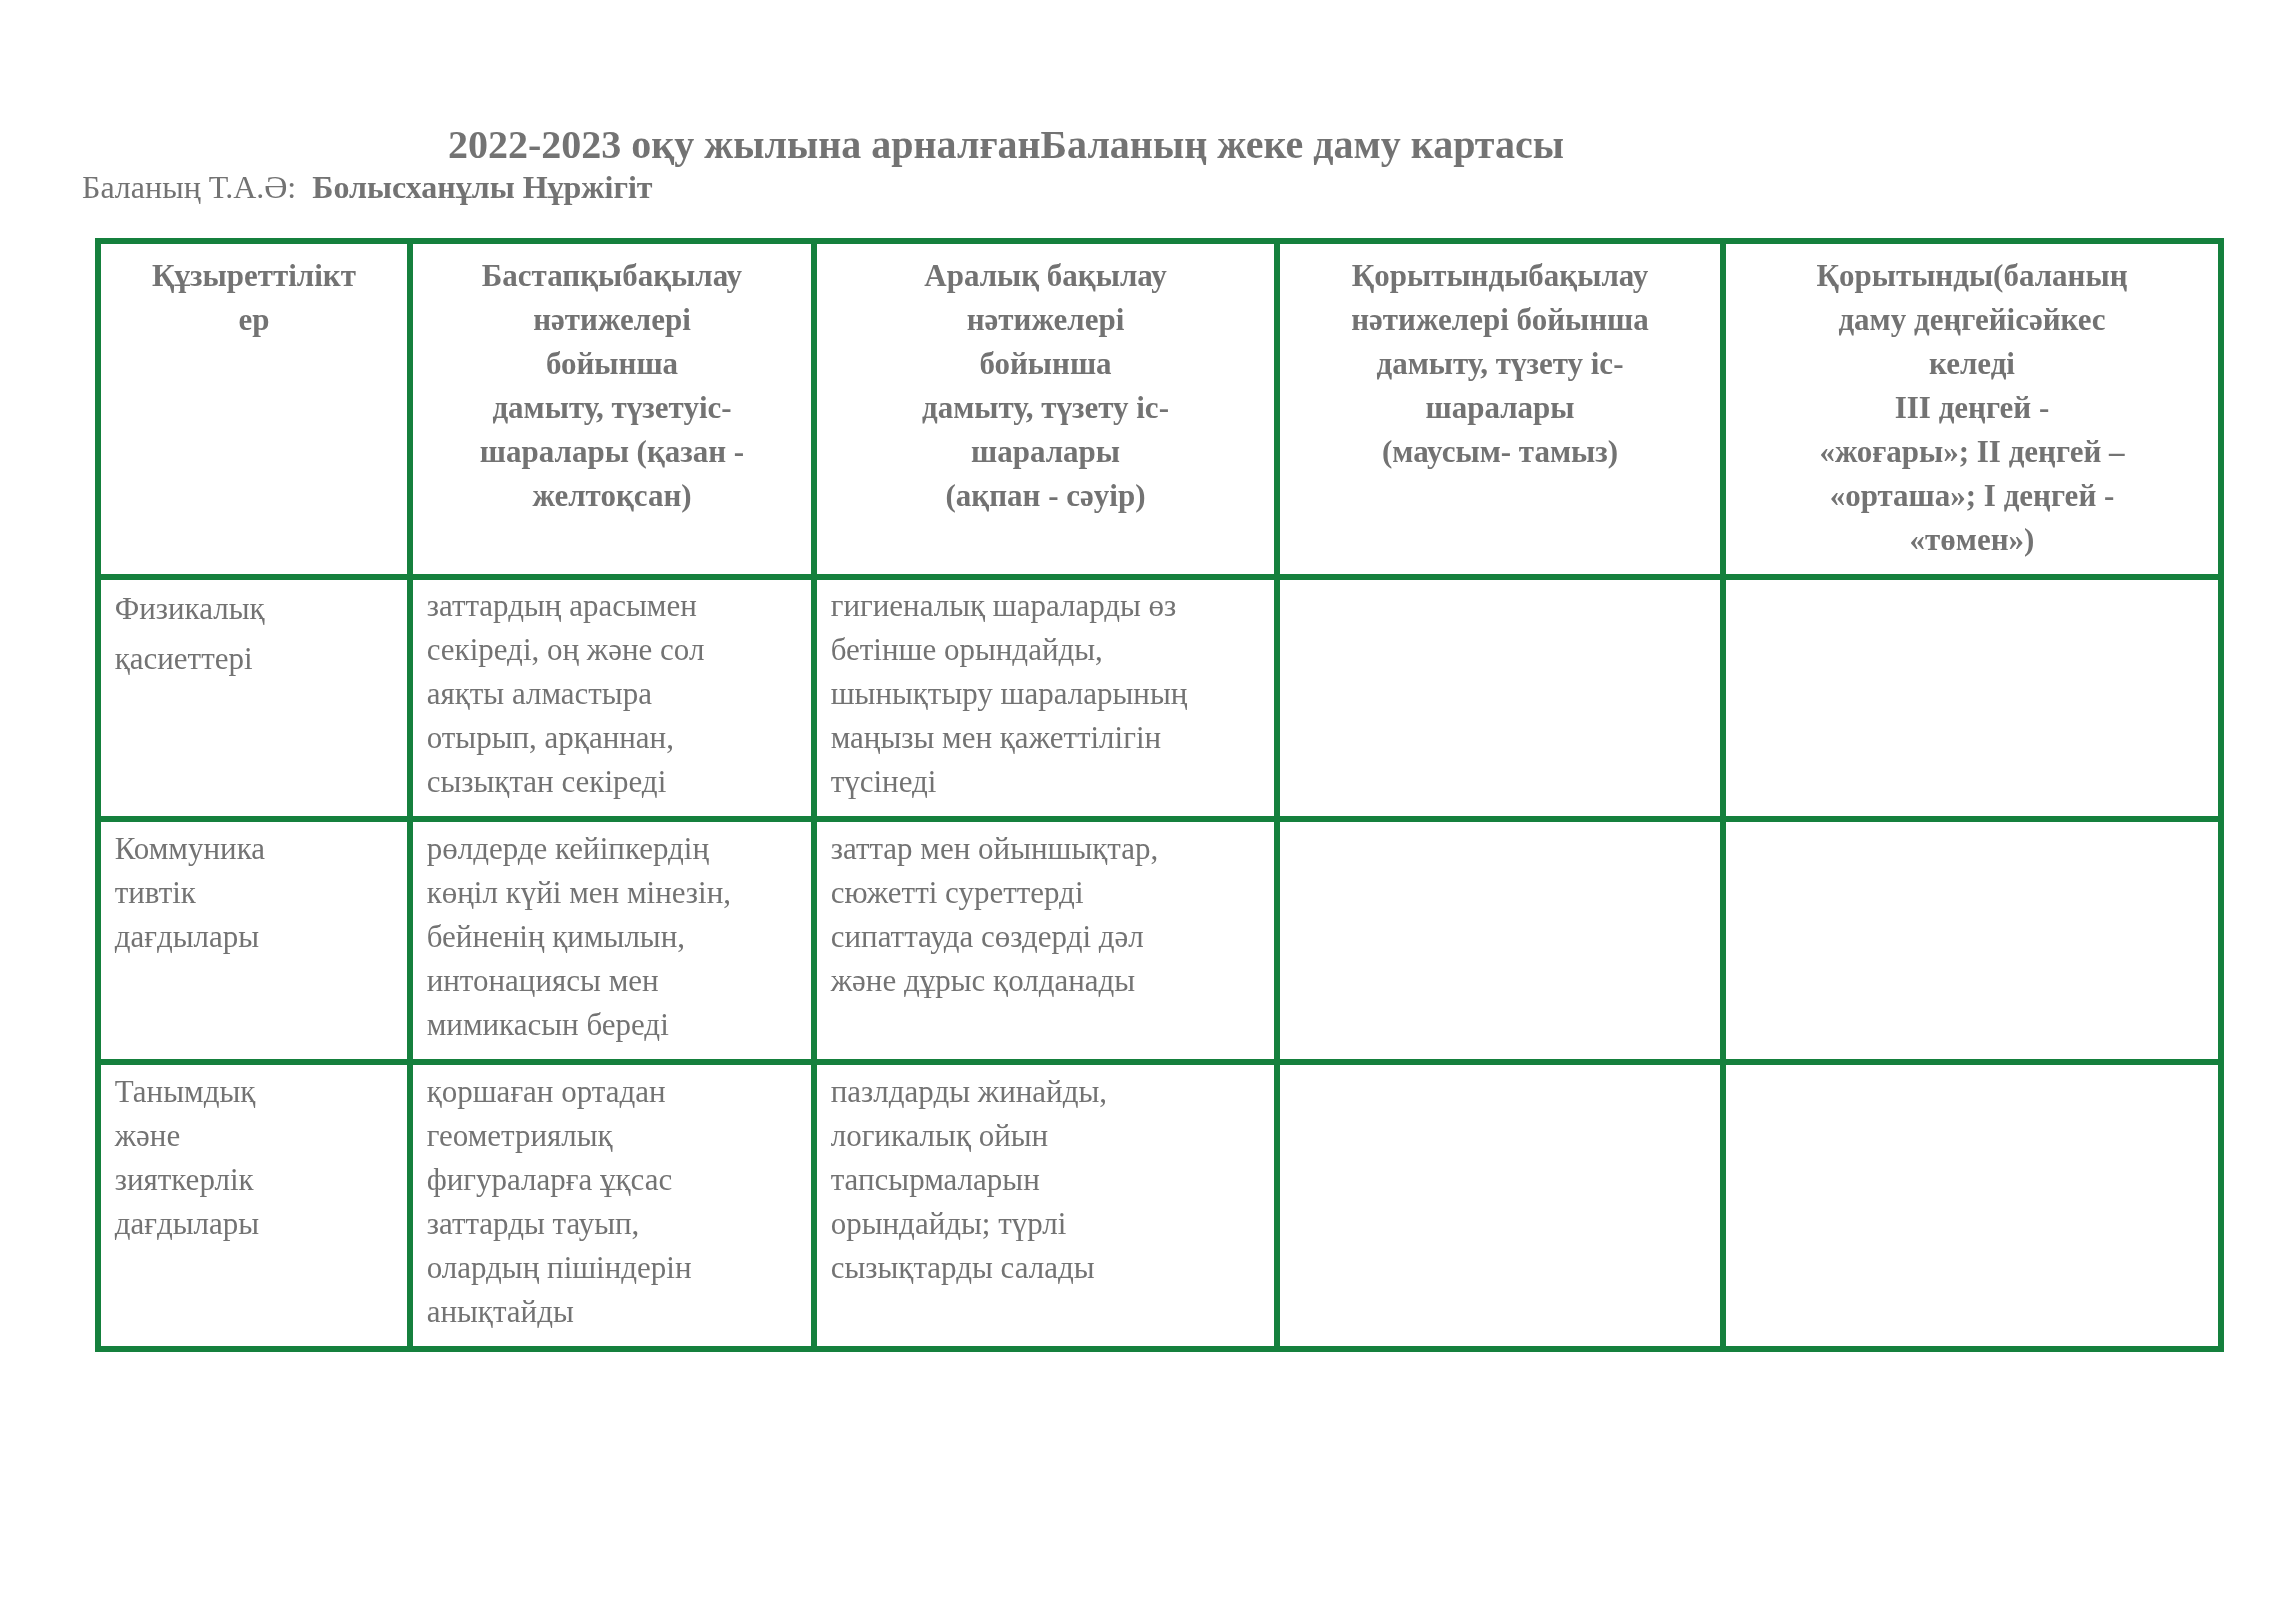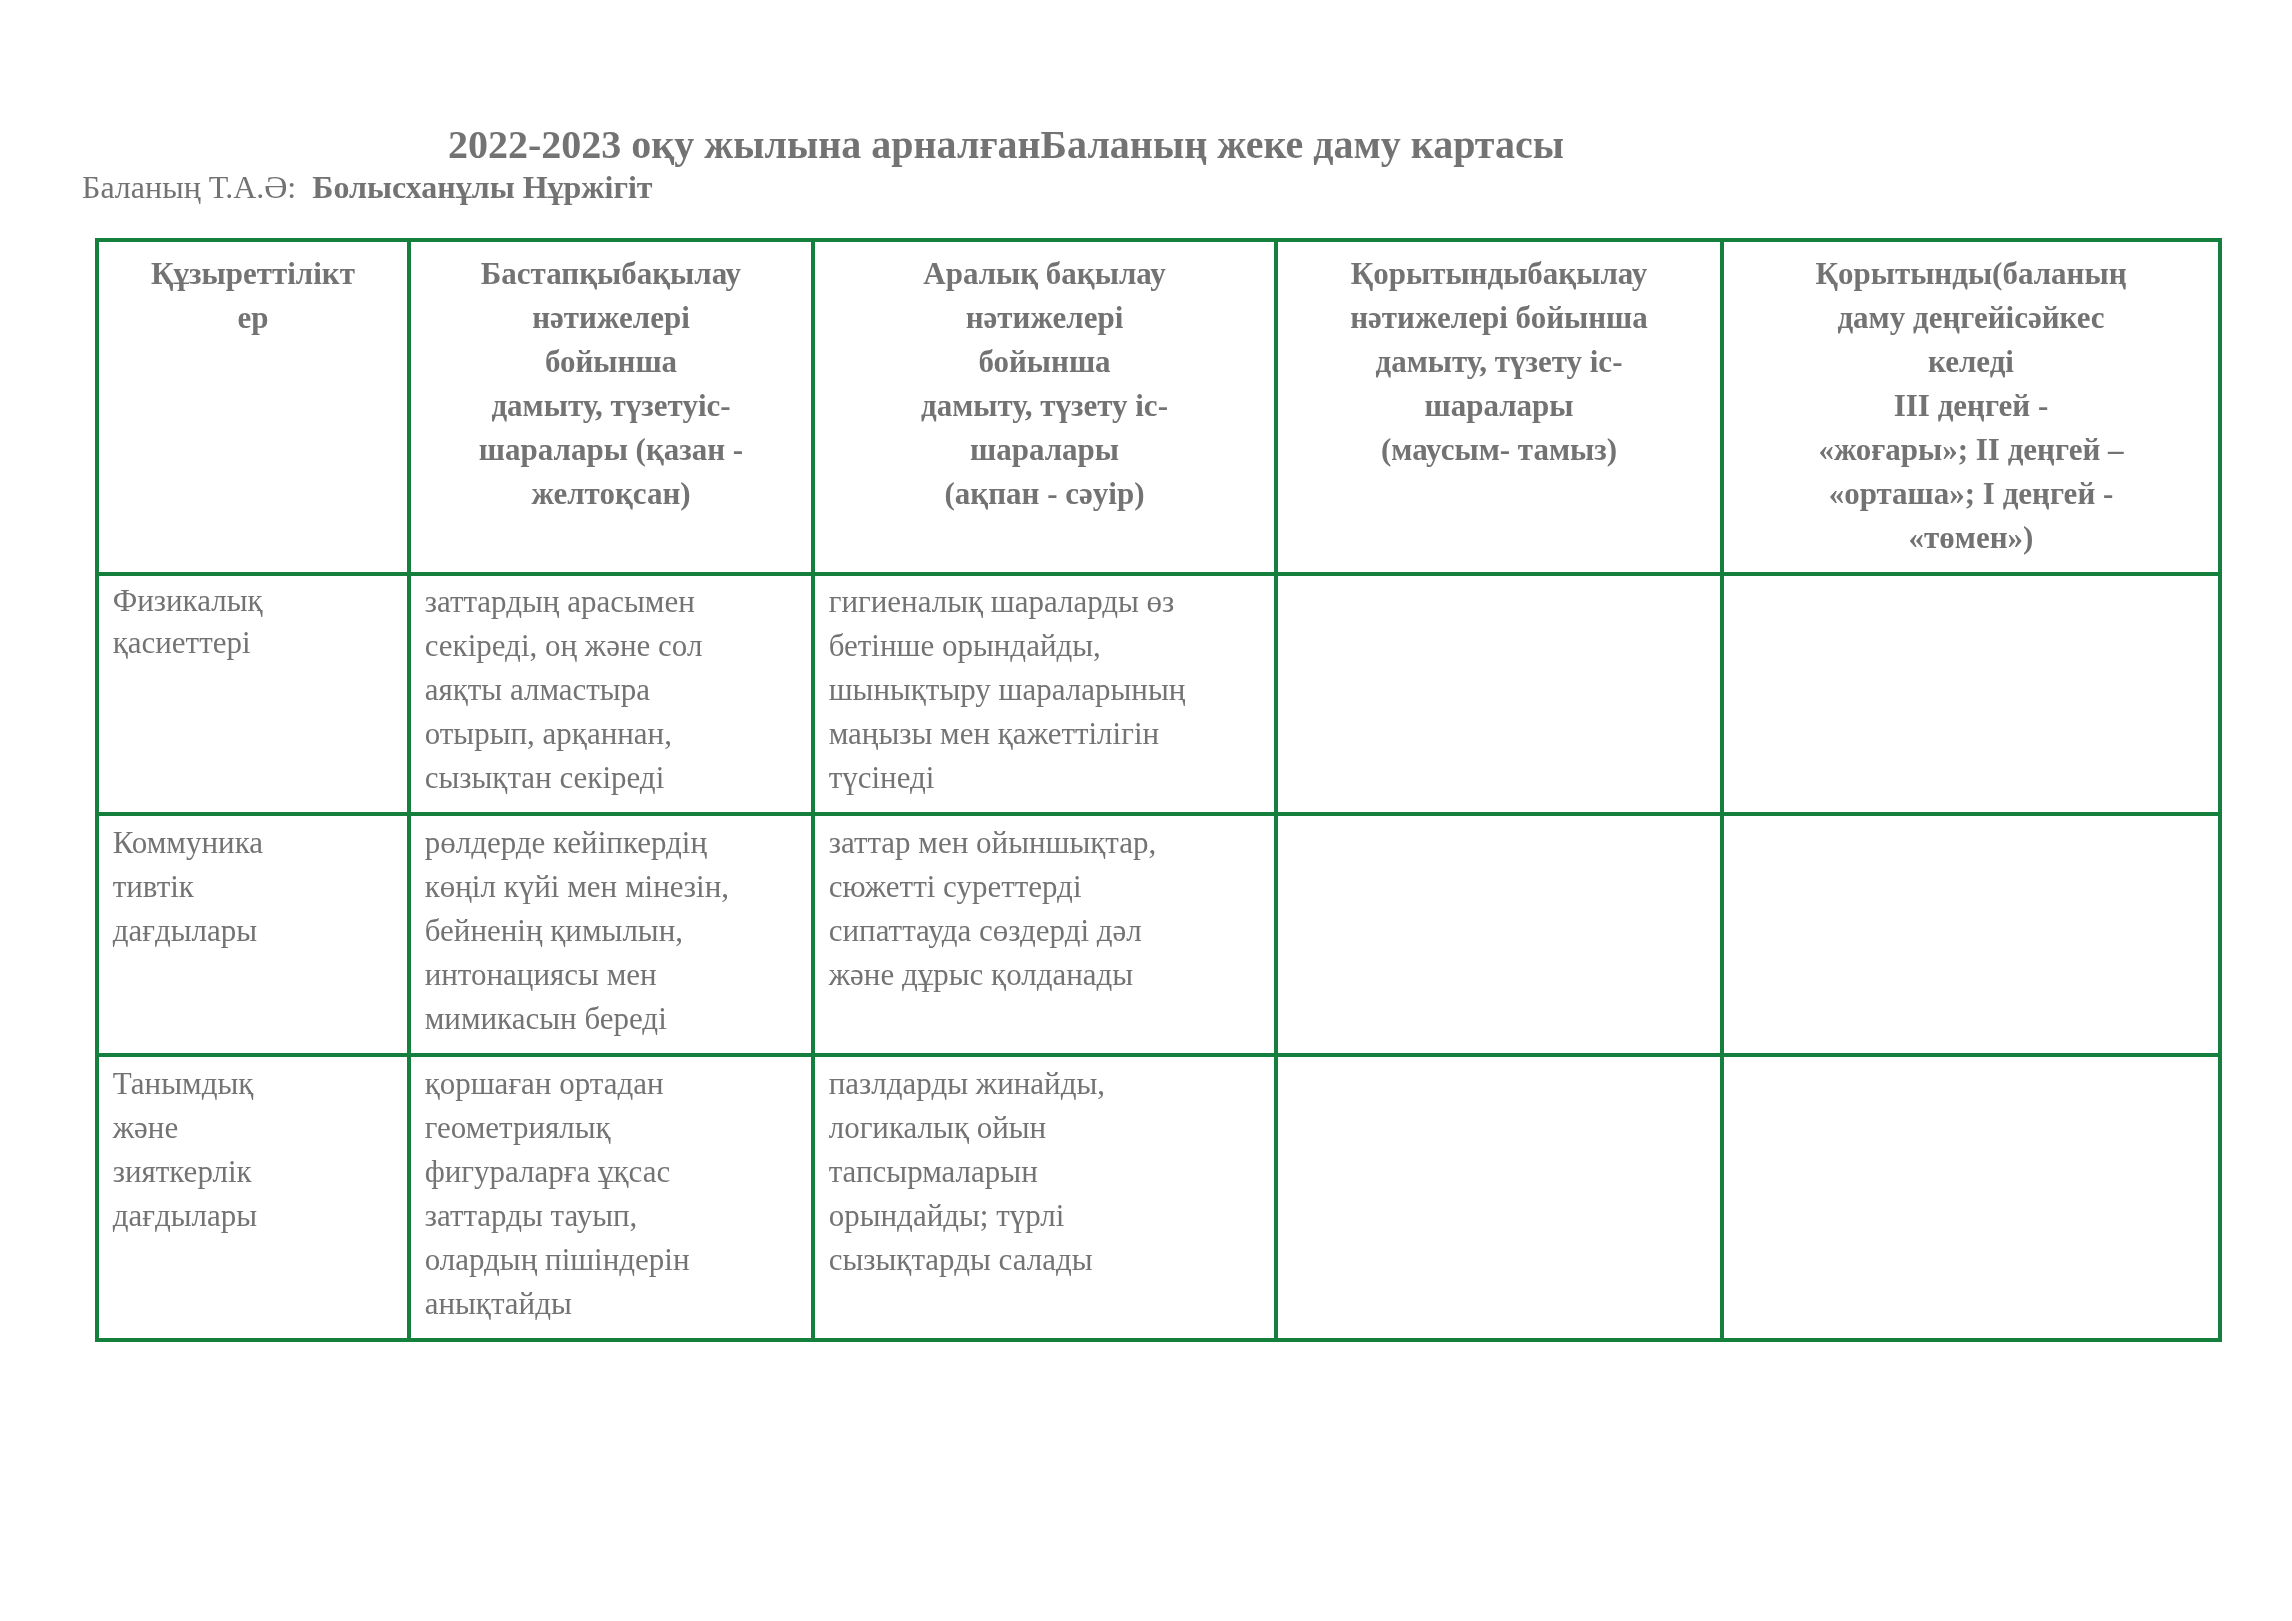--- a/index.html
+++ b/index.html
@@ -40,21 +40,21 @@
     }
     table.dev-table {
       border-collapse: collapse;
       margin-left: 95px;
       margin-top: 32px;
       table-layout: fixed;
       border: 2.9px solid #000;
     }
     table.dev-table th,
     table.dev-table td {
-      border: 4px solid #15803d;
+      border: 6px solid #15803d;
       vertical-align: top;
       white-space: pre-line;
       box-sizing: border-box;
       overflow: hidden;
     }
     table.dev-table th {
       font-size: 31px;
       font-weight: bold;
       text-align: center;
       padding: 9.8px 7.8px 11.8px 7.8px;
@@ -65,21 +65,21 @@
       font-weight: normal;
       text-align: left;
       padding: 4.9px 13.7px 11.8px 13.7px;
       line-height: 44px;
     }
     td.competency-cell {
       font-weight: bold;
       line-height: 55px;
     }
     td.competency-cell.tight {
-      line-height: 42px;
+      line-height: 50px;
     }
   </style>
 </head>
 <body>
 
 <div class="page">
 
   <div class="doc-title">2022-2023 оқу жылына арналғанБаланың жеке даму картасы</div>
 
   <div class="info-block">

